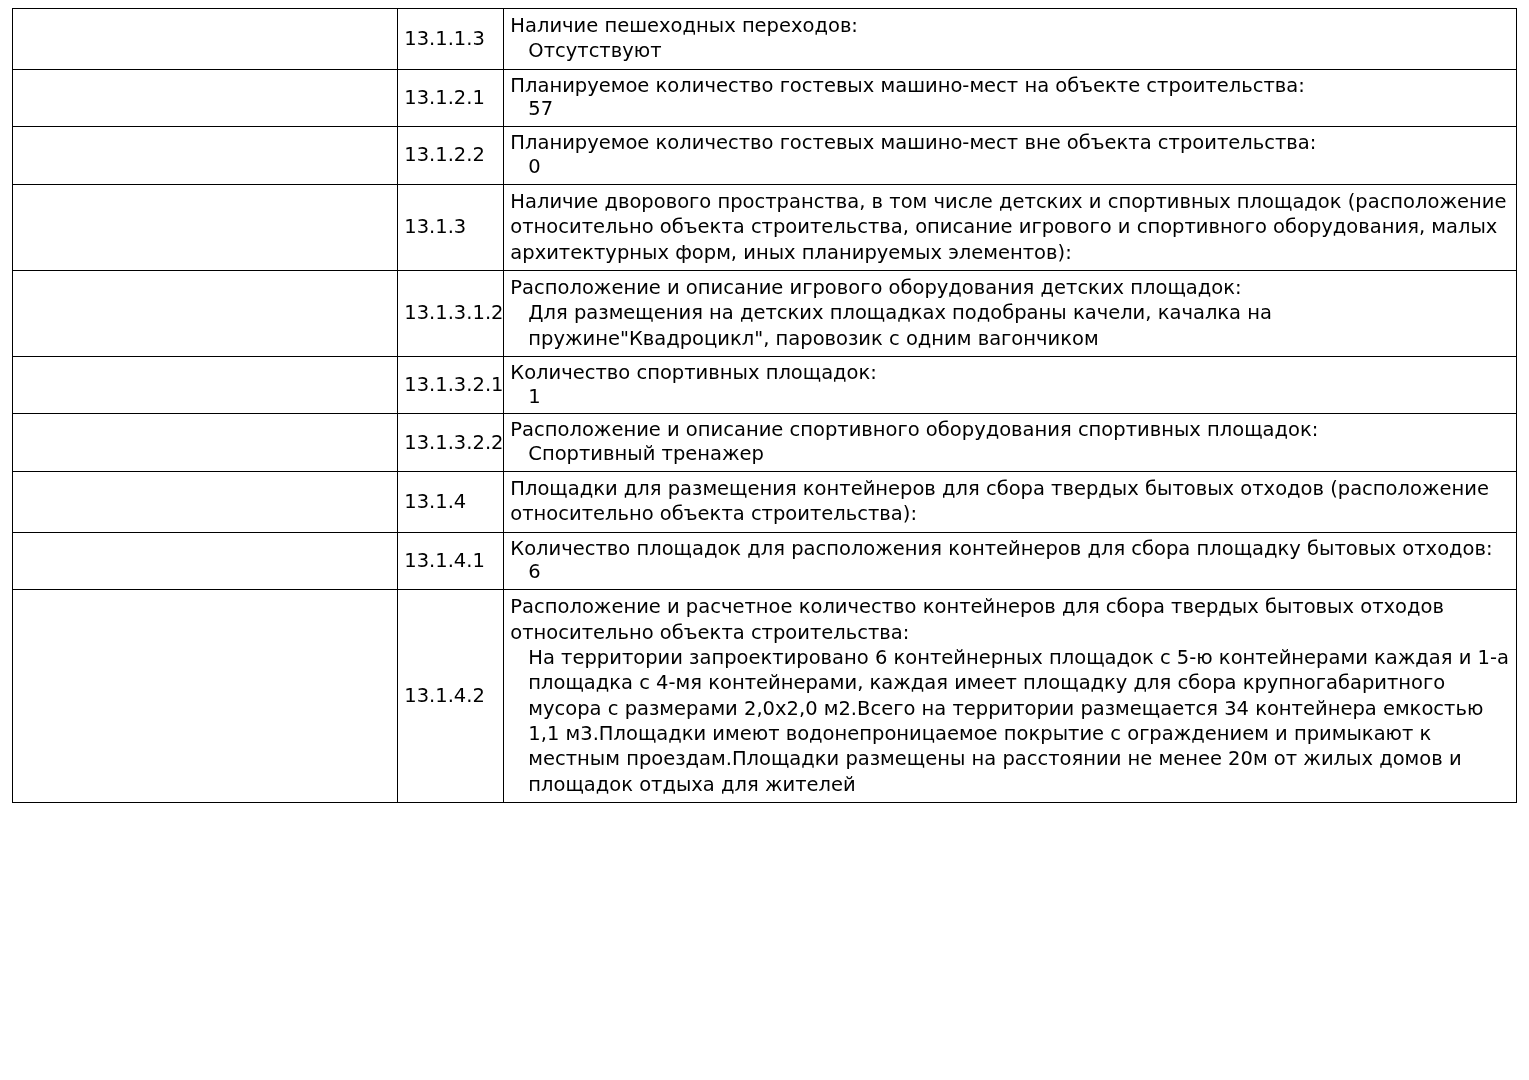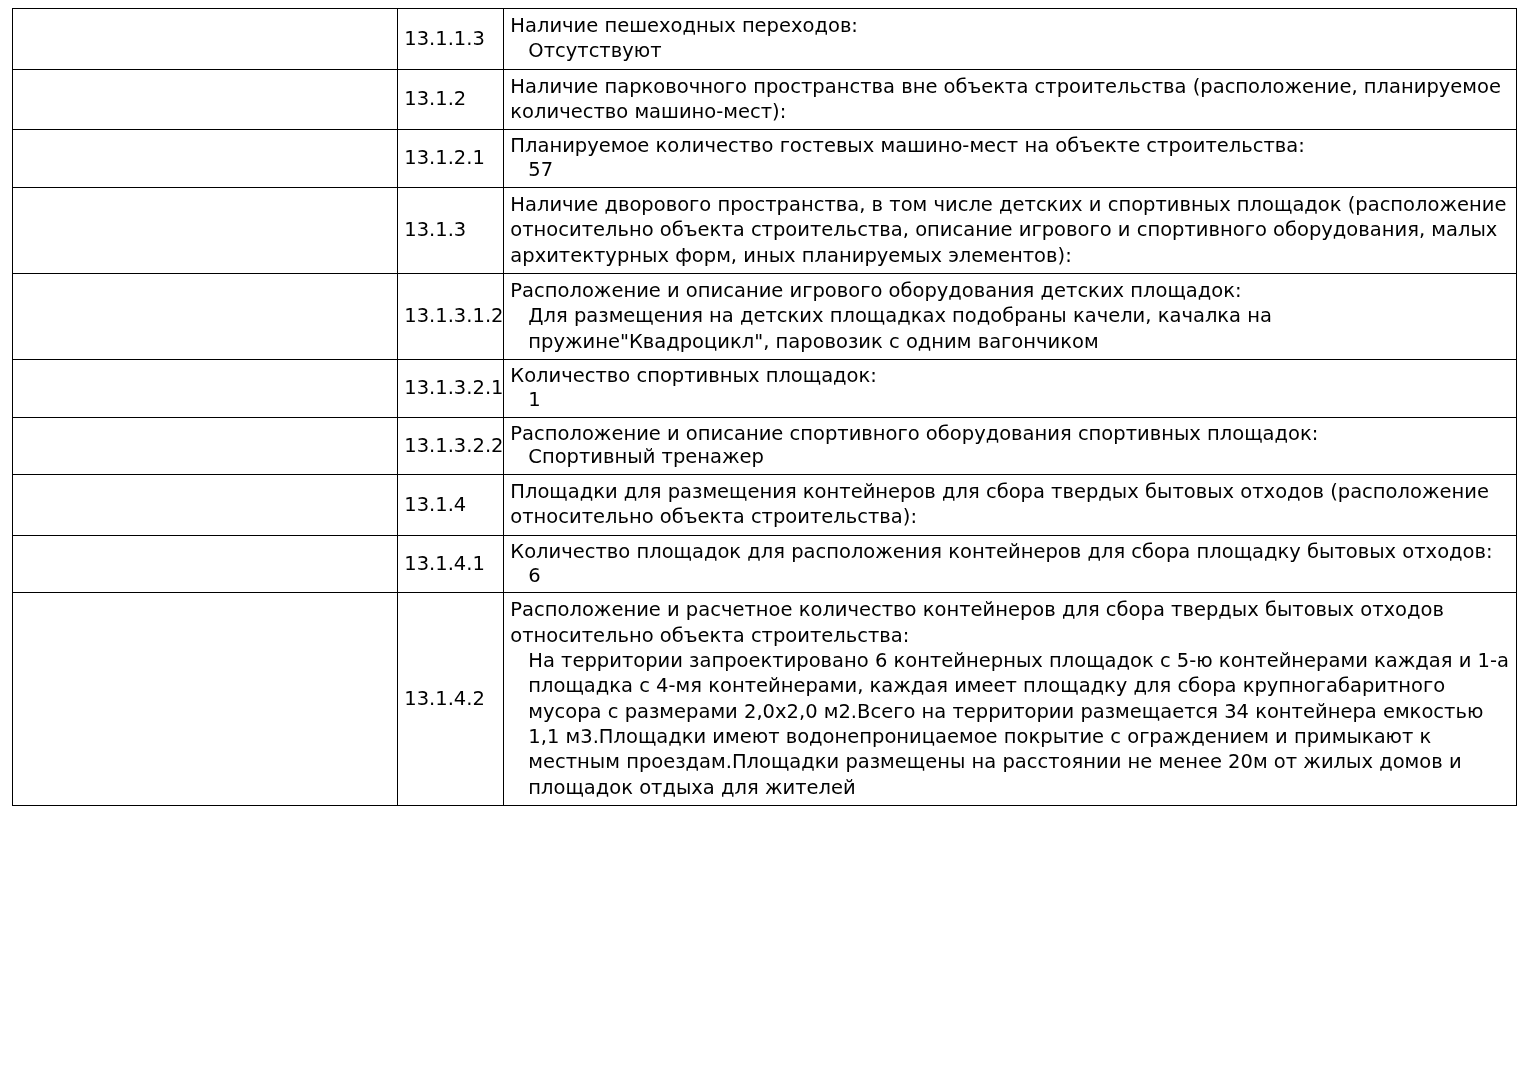--- a/index.html
+++ b/index.html
@@ -61,37 +61,38 @@
       <tr>
         <td class="empty-cell"></td>
         <td class="code-cell">13.1.1.3</td>
         <td class="text-cell">
           <span class="lbl">Наличие пешеходных переходов:</span>
           <span class="val">Отсутствуют</span>
         </td>
       </tr>
 
 
-      <tr>
-        <td class="empty-cell"></td>
-        <td class="code-cell">13.1.2</td>
-        <td class="text-cell">
-          <span class="lbl">Наличие парковочного пространства вне объекта строительства (расположение, планируемое количество машино-мест):</span>
-        </td>
-      </tr>
 
       <tr>
         <td class="empty-cell"></td>
         <td class="code-cell">13.1.2.1</td>
         <td class="text-cell tight">
           <span class="lbl">Планируемое количество гостевых машино-мест на объекте строительства:</span>
           <span class="val">57</span>
         </td>
       </tr>
 
+      <tr>
+        <td class="empty-cell"></td>
+        <td class="code-cell">13.1.2.2</td>
+        <td class="text-cell tight">
+          <span class="lbl">Планируемое количество гостевых машино-мест вне объекта строительства:</span>
+          <span class="val">0</span>
+        </td>
+      </tr>
 
       <tr>
         <td class="empty-cell"></td>
         <td class="code-cell">13.1.3</td>
         <td class="text-cell">
           <span class="lbl">Наличие дворового пространства, в том числе детских и спортивных площадок (расположение относительно объекта строительства, описание игрового и спортивного оборудования, малых архитектурных форм, иных планируемых элементов):</span>
         </td>
       </tr>
 
 

